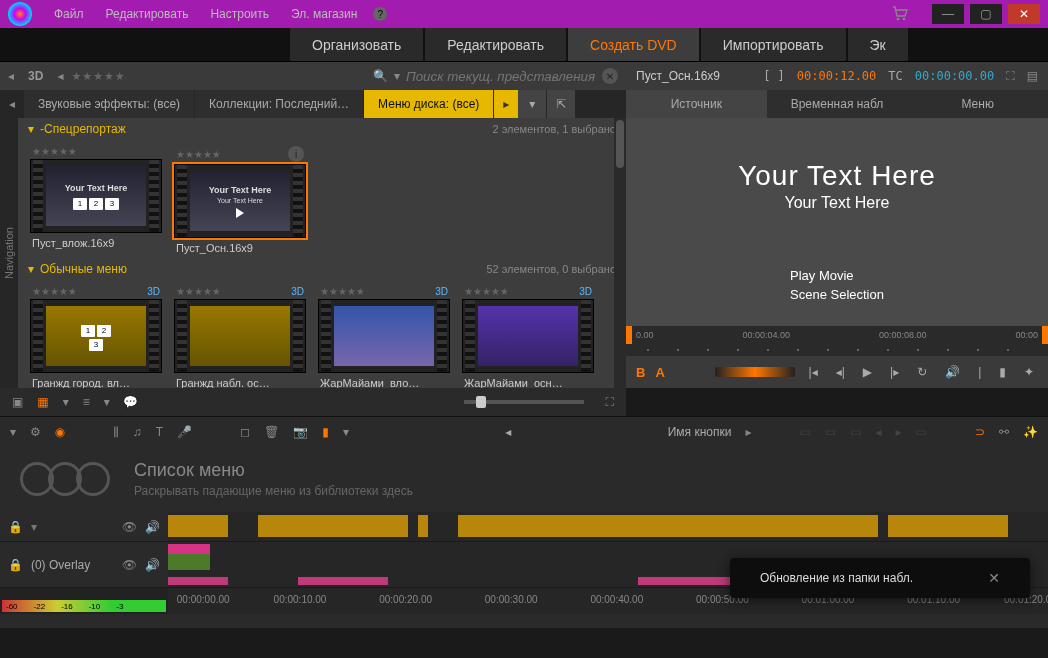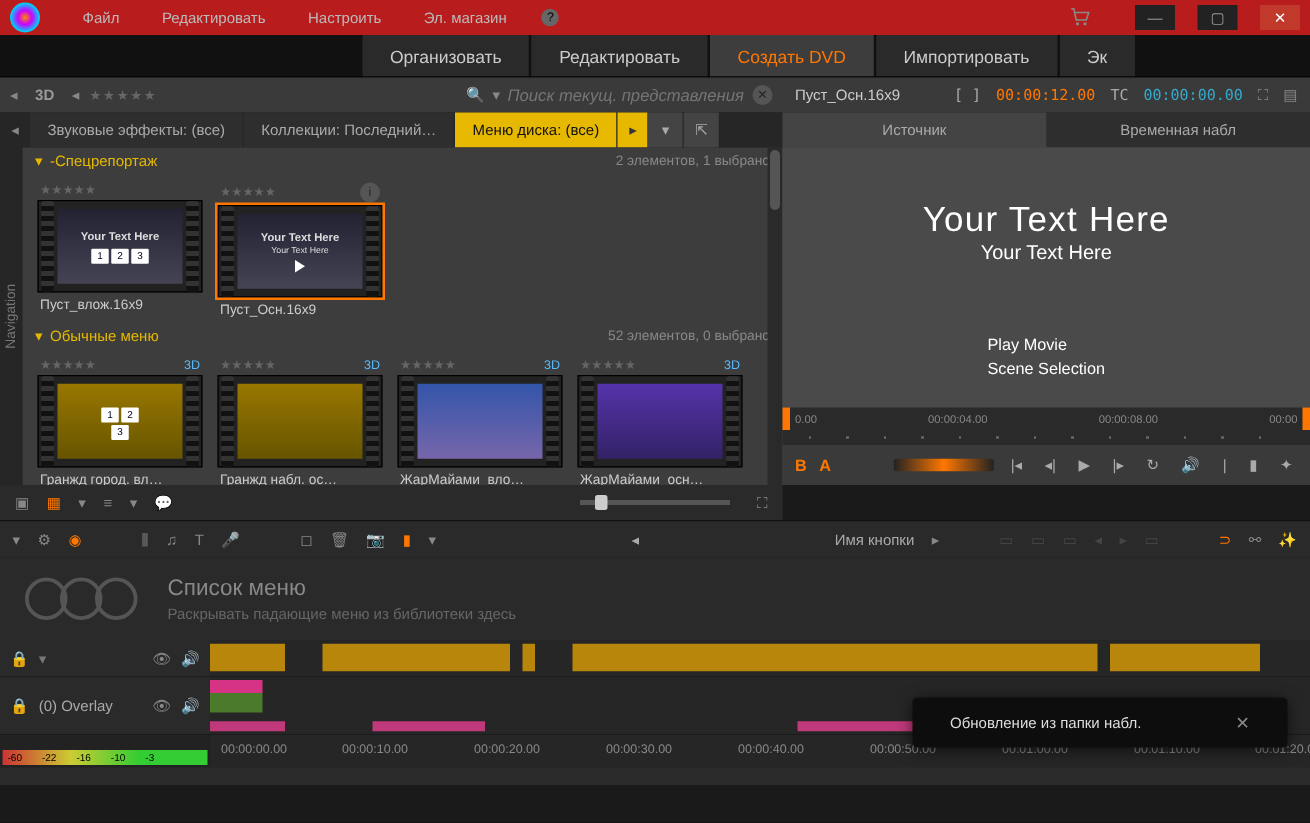--- a/index.html
+++ b/index.html
@@ -1,20 +1,20 @@
 <!DOCTYPE html>
 <html><head>
 <meta charset="utf-8">
 <style>
 * { margin:0; padding:0; box-sizing:border-box; font-family:Arial,Helvetica,sans-serif; }
 body { background:#0a0a0a; width:1048px; height:658px; overflow:hidden; color:#aaa; font-size:12px; }
 .app { width:1048px; height:658px; background:#1a1a1a; position:relative; }
 
 
-.menubar { height:28px; background:#b91c1c; display:flex; align-items:center; padding:0 8px; gap:14px; }
+.menubar { height:28px; background:#a21caf; display:flex; align-items:center; padding:0 8px; gap:2px; }
 .logo { width:24px; height:24px; border-radius:50%; background:radial-gradient(circle,#ff8800,#cc00ff,#00ccff,#33cc33); margin-right:10px; }
 .menu-item { padding:4px 10px; color:#bbb; cursor:pointer; }
 .help-icon { width:14px;height:14px;border-radius:50%;background:#666;color:#000;display:flex;align-items:center;justify-content:center;font-size:10px;margin-left:4px;}
 .spacer { flex:1; }
 .cart-icon { width:16px;height:16px;color:#888; margin-right:18px;}
 .win-btn { width:32px;height:20px;background:#222;margin-left:4px;display:flex;align-items:center;justify-content:center;color:#999;cursor:pointer;}
 .win-btn.close{background:#c0392b;color:#fff;}
 
 
 .main-tabs { height:34px; background:#111; display:flex; align-items:stretch; padding-left:290px; border-bottom:1px solid #000;}
@@ -195,20 +195,21 @@
       <div class="lib-tab">Звуковые эффекты: (все)</div>
       <div class="lib-tab">Коллекции: Последний…</div>
       <div class="lib-tab active">Меню диска: (все)</div>
       <div class="nav-arrow" style="background:#e6b800;color:#333;">▸</div>
       <div class="lib-tab more">▾</div>
       <div class="lib-tab more">⇱</div>
     </div>
     <div class="src-tabs">
       <div class="src-tab active">Источник</div>
       <div class="src-tab">Временная набл</div>
+      <div class="src-tab">Меню</div>
     </div>
   </div>
 
   <div class="mid-row">
     <div class="side-label">
         <span>Navigation</span>
       </div>
     <div class="library">
 
       <div class="group-header">

